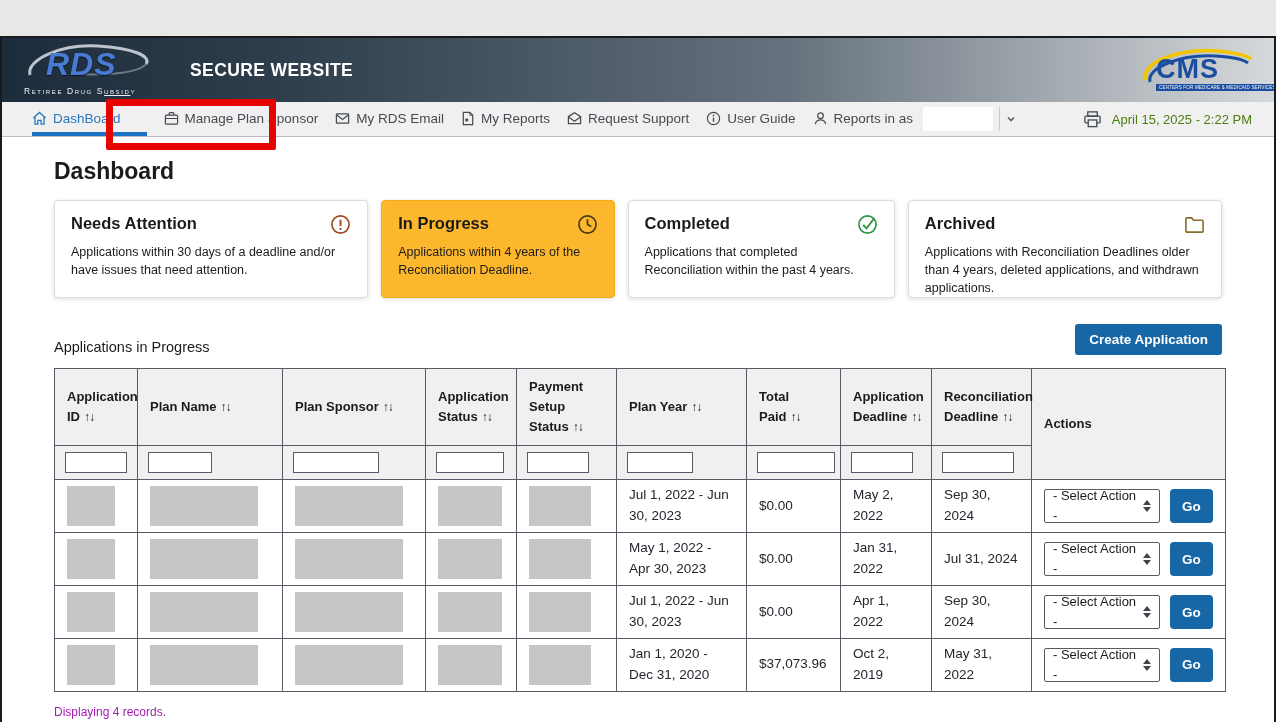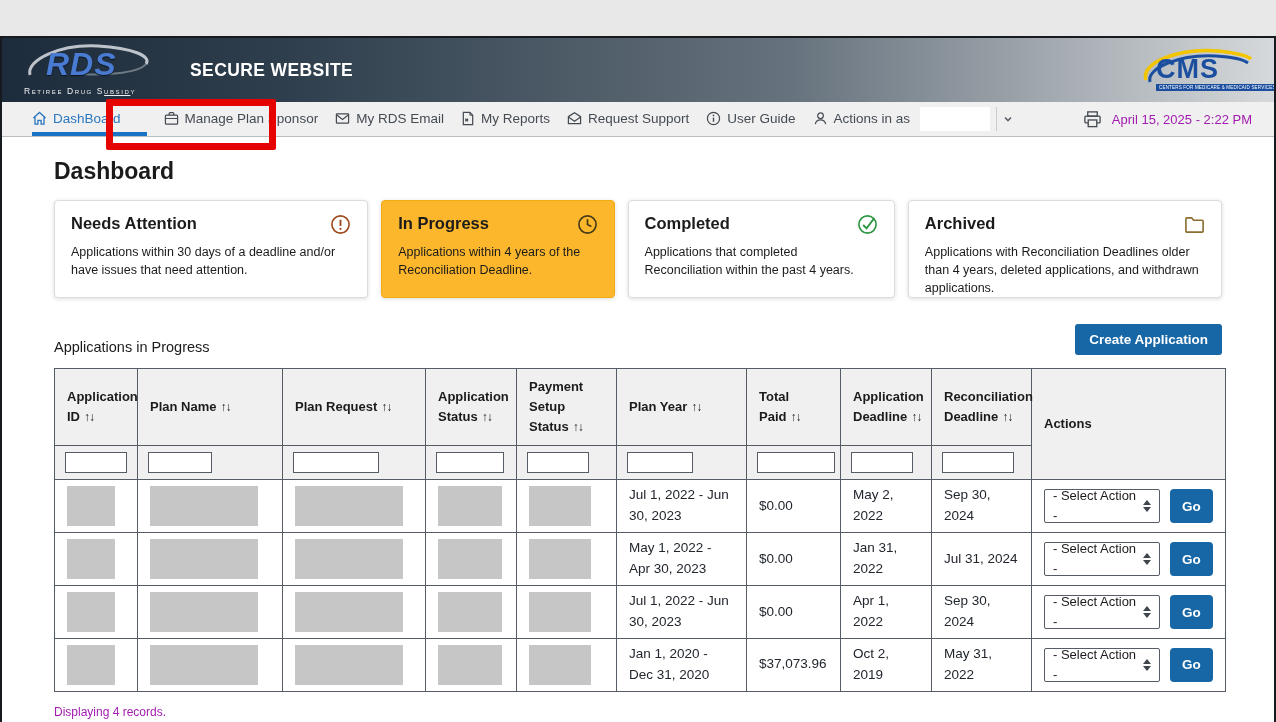--- a/index.html
+++ b/index.html
@@ -29,21 +29,21 @@
   
   .nav { height:35px; flex:0 0 auto; background:#f0f0f0; border-bottom:1px solid #b9bdc1;
          display:flex; align-items:stretch; padding:0 22px 0 30px; gap:17px;
          font-size:13.5px; color:#454b52; }
   .nav-item { display:flex; align-items:center; gap:6px; border-bottom:4px solid transparent;
               padding-top:3px; white-space:nowrap; cursor:pointer; }
   .nav-item svg { flex:0 0 auto; }
   .nav-item.active { color:#2b77c0; border-bottom-color:#1a73c4; padding-right:26px; }
   .user-box { width:70px; height:24px; background:#fff; margin-left:4px; }
   .user-divider { width:1px; height:24px; background:#c9ccd0; }
-  .nav-right { margin-left:auto; display:flex; align-items:center; gap:10px; font-size:13px; color:#a21caf; }
+  .nav-right { margin-left:auto; display:flex; align-items:center; gap:10px; font-size:13px; color:#4d7c0f; }
 
   
   .annotation-box { position:absolute; left:104px; top:61px; width:170px; height:51px;
                     border:7px solid #e60400; border-radius:2px; z-index:6; pointer-events:none; }
 
   
   .main { flex:1 1 auto; padding:0 52px; }
   h1.page-title { font-size:23px; color:#1b1b1b; margin:21px 0 15px; }
 
   .cards { display:flex; gap:13px; }
@@ -163,21 +163,21 @@
           <path d="M8 7 V11.5" stroke-width="1.5"></path>
           <circle cx="8" cy="4.7" r="0.9" fill="#454b52" stroke="none"></circle>
         </svg>
       <span>User Guide</span>
     </div>
     <div class="nav-item">
       <svg width="15" height="15" viewBox="0 0 16 16" fill="none" stroke="#454b52" stroke-width="1.3">
           <circle cx="8" cy="5" r="3"></circle>
           <path d="M2.5 14 C 3 10.8, 5.3 9.5, 8 9.5 C 10.7 9.5, 13 10.8, 13.5 14"></path>
         </svg>
-      <span>Actions in as</span>
+      <span>Reports in as</span>
       <span class="user-box"></span>
       <span class="user-divider"></span>
       <svg width="10" height="10" viewBox="0 0 10 10" fill="none" stroke="#5b616b" stroke-width="1.6">
           <path d="M2 3.5 L5 6.5 L8 3.5"></path>
         </svg>
     </div>
     <div class="nav-right">
       <svg width="19" height="19" viewBox="0 0 20 20" fill="none" stroke="#454b52" stroke-width="1.4">
           <rect x="5" y="2" width="10" height="4.5"></rect>
           <rect x="2" y="6.5" width="16" height="7" rx="1"></rect>
@@ -250,21 +250,21 @@
         <col style="width:130px">
           <col style="width:94px">
           <col style="width:91px">
           <col style="width:100px">
           <col style="width:194px">
       </colgroup>
       <thead>
         <tr>
           <th><span>Application ID</span><span class="sort">↑↓</span></th>
           <th><span>Plan Name</span><span class="sort">↑↓</span></th>
-          <th><span>Plan Request</span><span class="sort">↑↓</span></th>
+          <th><span>Plan Sponsor</span><span class="sort">↑↓</span></th>
           <th><span>Application Status</span><span class="sort">↑↓</span></th>
           <th><span>Payment Setup Status</span><span class="sort">↑↓</span></th>
           <th><span>Plan Year</span><span class="sort">↑↓</span></th>
           <th><span>Total Paid</span><span class="sort">↑↓</span></th>
           <th><span>Application Deadline</span><span class="sort">↑↓</span></th>
           <th><span>Reconciliation Deadline</span><span class="sort">↑↓</span></th>
           <th class="no-sort" rowspan="2"><span>Actions</span></th>
         </tr>
         <tr class="filter-row">
           <td>

